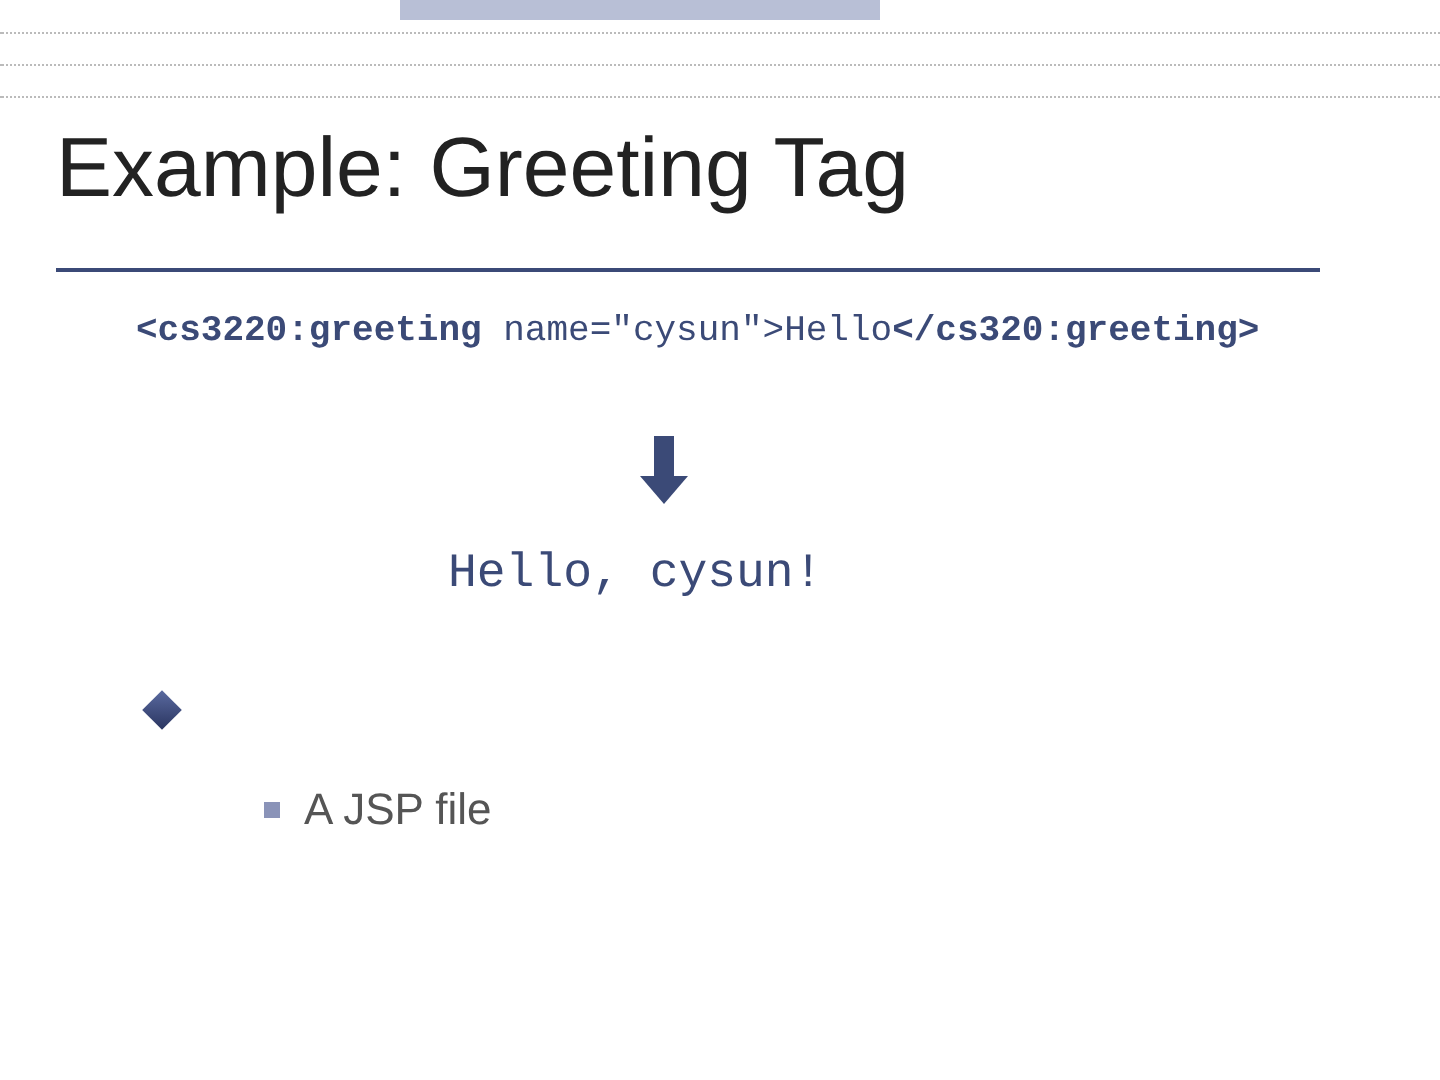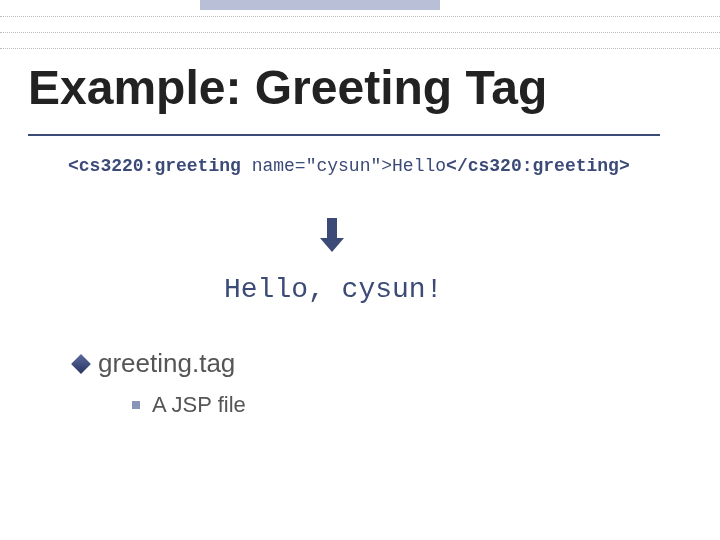--- a/index.html
+++ b/index.html
@@ -27,23 +27,23 @@
     left: 200px;
     width: 240px;
     height: 10px;
     background: #b8bfd6;
   }
   .title {
     position: absolute;
     top: 60px;
     left: 28px;
     font-family: Arial, Helvetica, sans-serif;
-    font-size: 48px;
+    font-size: 42px;
     color: #222;
-    font-weight: 700;
+    font-weight: 400;
   }
   .underline {
     position: absolute;
     top: 134px;
     left: 28px;
     right: 60px;
     height: 2px;
     background: #3b4a77;
   }
   .code-line {
@@ -78,21 +78,21 @@
     height: 0;
     border-left: 12px solid transparent;
     border-right: 12px solid transparent;
     border-top: 14px solid #3b4a77;
   }
   .output-line {
     position: absolute;
     top: 274px;
     left: 224px;
     font-family: "Courier New", monospace;
-    font-size: 28px;
+    font-size: 24px;
     color: #3b4a77;
     white-space: pre;
   }
   .bullet-main {
     position: absolute;
     top: 348px;
     left: 74px;
     display: flex;
     align-items: center;
   }
@@ -151,21 +151,20 @@
 
 <div class="arrow">
   <div class="arrow-stem"></div>
   <div class="arrow-head"></div>
 </div>
 
 <div class="output-line">Hello, cysun!</div>
 
 <div class="bullet-main">
   <div class="diamond-icon"></div>
-  <div class="bullet-main-text">greeting.tag</div>
 </div>
 
 <div class="sub-list">
   <div class="sub-item">
     <div class="square-icon"></div>
     <div class="sub-text">A JSP file</div>
   </div>
 </div>
 
 </body></html>

